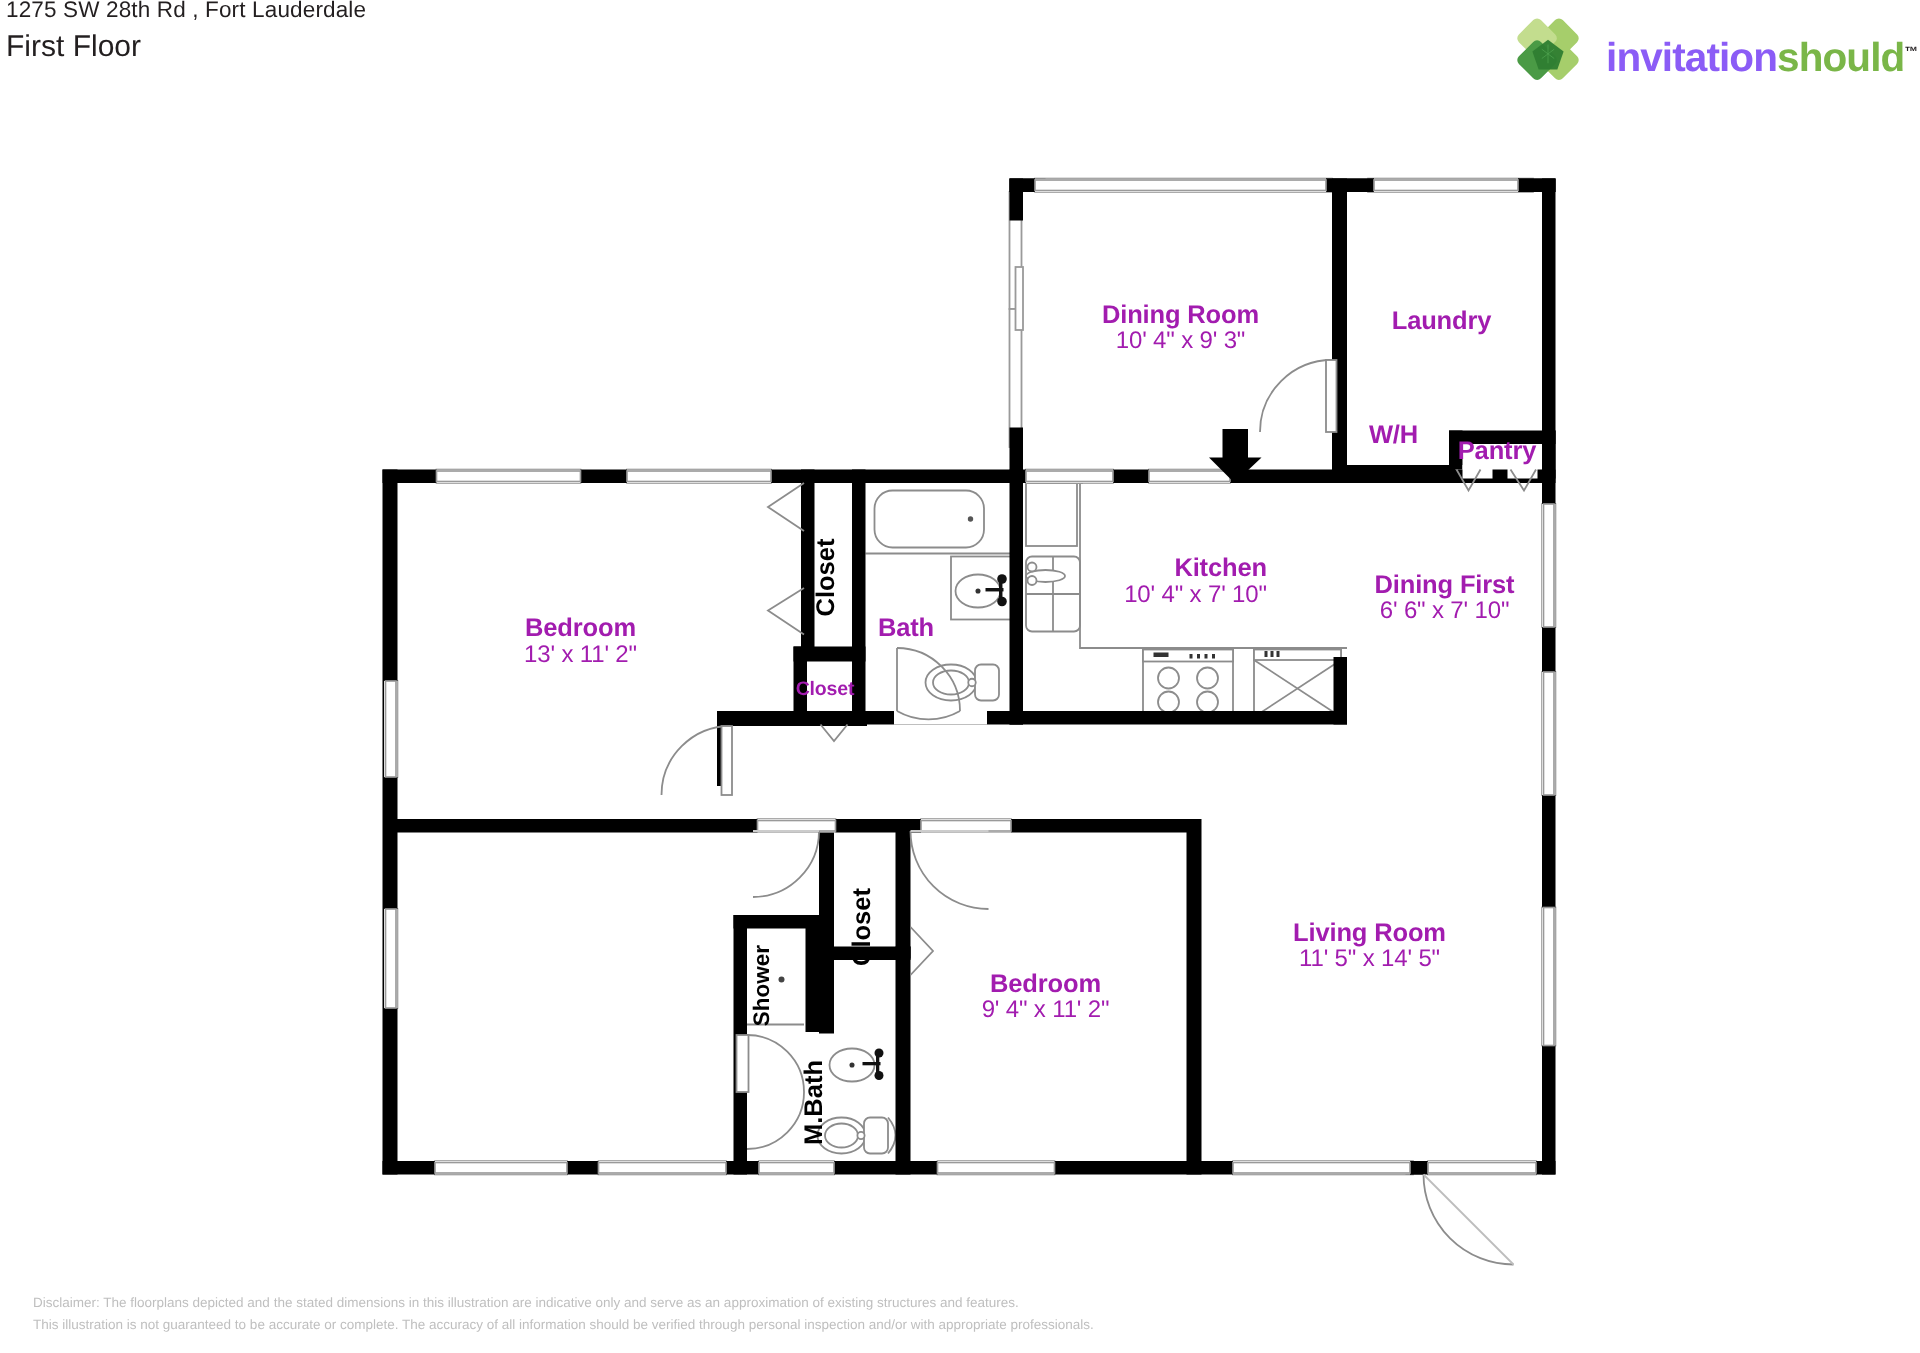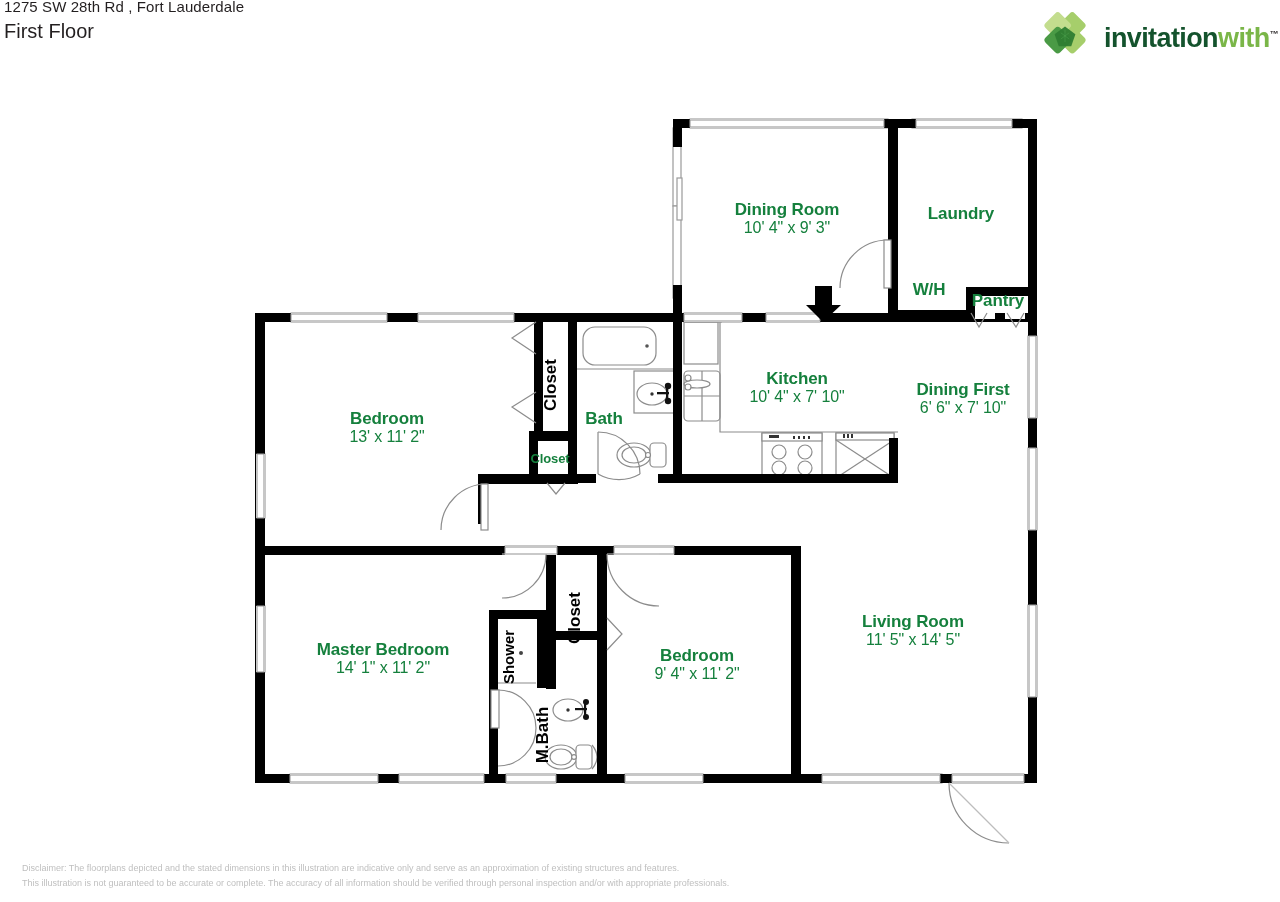--- a/index.html
+++ b/index.html
@@ -29,32 +29,32 @@
   }
 
   
   #logo { position: absolute; right: 2px; top: 12px; display: flex; align-items: center; }
   #logo-mark { width: 54px; height: 52px; }
   #logo-text {
     margin-left: 12px;
     font-size: 27px; font-weight: 700; letter-spacing: -0.6px;
     white-space: nowrap; line-height: 1;
   }
-  .logo-word-1 { color: #14532d; }
+  .logo-word-1 { color: #8b5cf6; }
   .logo-word-2 { color: #7ab648; }
   .logo-tm { font-size: 9px; vertical-align: super; color: #231f20; }
 
   
   #plan { position: absolute; left: 0; top: 0; width: 1280px; height: 902px; }
 
   
   .rlabel {
     position: absolute;
     text-align: center;
-    color: #15803d;
+    color: #a21caf;
     line-height: 1.12;
     white-space: nowrap;
     transform: translateX(-50%);
   }
   .rlabel .rname { font-weight: 700; font-size: 17px; letter-spacing: -0.1px; }
   .rlabel .rdim  { font-weight: 400; font-size: 16px; letter-spacing: -0.1px; }
   .rlabel.small .rname { font-size: 13px; font-weight: 700;}
   .rlabel.plain .rname { font-weight: 700; font-size: 17px; }
 
   .vlabel {
@@ -87,21 +87,21 @@
         <rect x="44" y="34" width="40" height="40" rx="7" transform="rotate(45 64 54)" fill="#a6ce6b"></rect>
         <rect x="16" y="34" width="40" height="40" rx="7" transform="rotate(45 36 54)" fill="#4a9a45"></rect>
         <polygon points="50,28 70,43 62,66 38,66 30,43" fill="#2e7d32" opacity="0.95"></polygon>
         <g stroke="#55aa55" stroke-width="1" opacity="0.8" fill="none">
           <path d="M42 40 L50 46 L58 40"></path>
           <path d="M42 52 L50 46 L58 52"></path>
           <path d="M50 34 L50 58"></path>
         </g>
       </g>
     </svg>
-    <div id="logo-text"><span class="logo-word-1">invitation</span><span class="logo-word-2">with</span><span class="logo-tm">™</span></div>
+    <div id="logo-text"><span class="logo-word-1">invitation</span><span class="logo-word-2">should</span><span class="logo-tm">™</span></div>
   </div>
 
   <svg id="plan" viewBox="0 0 1280 902">
 
     <g stroke="#8c8c8c" fill="#ffffff" stroke-width="1.2">
 
       <rect x="583" y="327" width="73" height="38" rx="12"></rect>
       <circle cx="647" cy="346" r="1.8" fill="#555" stroke="none"></circle>
       <line x1="577" y1="369" x2="675" y2="369"></line>
 
@@ -376,21 +376,21 @@
   </div>
 
   <div class="rlabel plain" style="left:929px; top:280px;">
     <div class="rname">W/H</div>
   </div>
 
   <div class="rlabel plain" style="left:998px; top:291px;">
     <div class="rname">Pantry</div>
   </div>
 
-  <div class="rlabel" style="left:797px; top:369px;">
+  <div class="rlabel" style="left:797px; top:369px;text-align:right;">
     <div class="rname">Kitchen</div>
     <div class="rdim">10' 4" x 7' 10"</div>
   </div>
 
   <div class="rlabel" style="left:963px; top:380px;">
     <div class="rname">Dining First</div>
     <div class="rdim">6' 6" x 7' 10"</div>
   </div>
 
   <div class="rlabel" style="left:387px; top:409px;">
@@ -399,24 +399,20 @@
   </div>
 
   <div class="rlabel plain" style="left:604px; top:409px;">
     <div class="rname">Bath</div>
   </div>
 
   <div class="rlabel small" style="left:550px; top:452px;">
     <div class="rname">Closet</div>
   </div>
 
-  <div class="rlabel" style="left:383px; top:640px;">
-    <div class="rname">Master Bedroom</div>
-    <div class="rdim">14' 1" x 11' 2"</div>
-  </div>
 
   <div class="rlabel" style="left:697px; top:646px;">
     <div class="rname">Bedroom</div>
     <div class="rdim">9' 4" x 11' 2"</div>
   </div>
 
   <div class="rlabel" style="left:913px; top:612px;">
     <div class="rname">Living Room</div>
     <div class="rdim">11' 5" x 14' 5"</div>
   </div>

